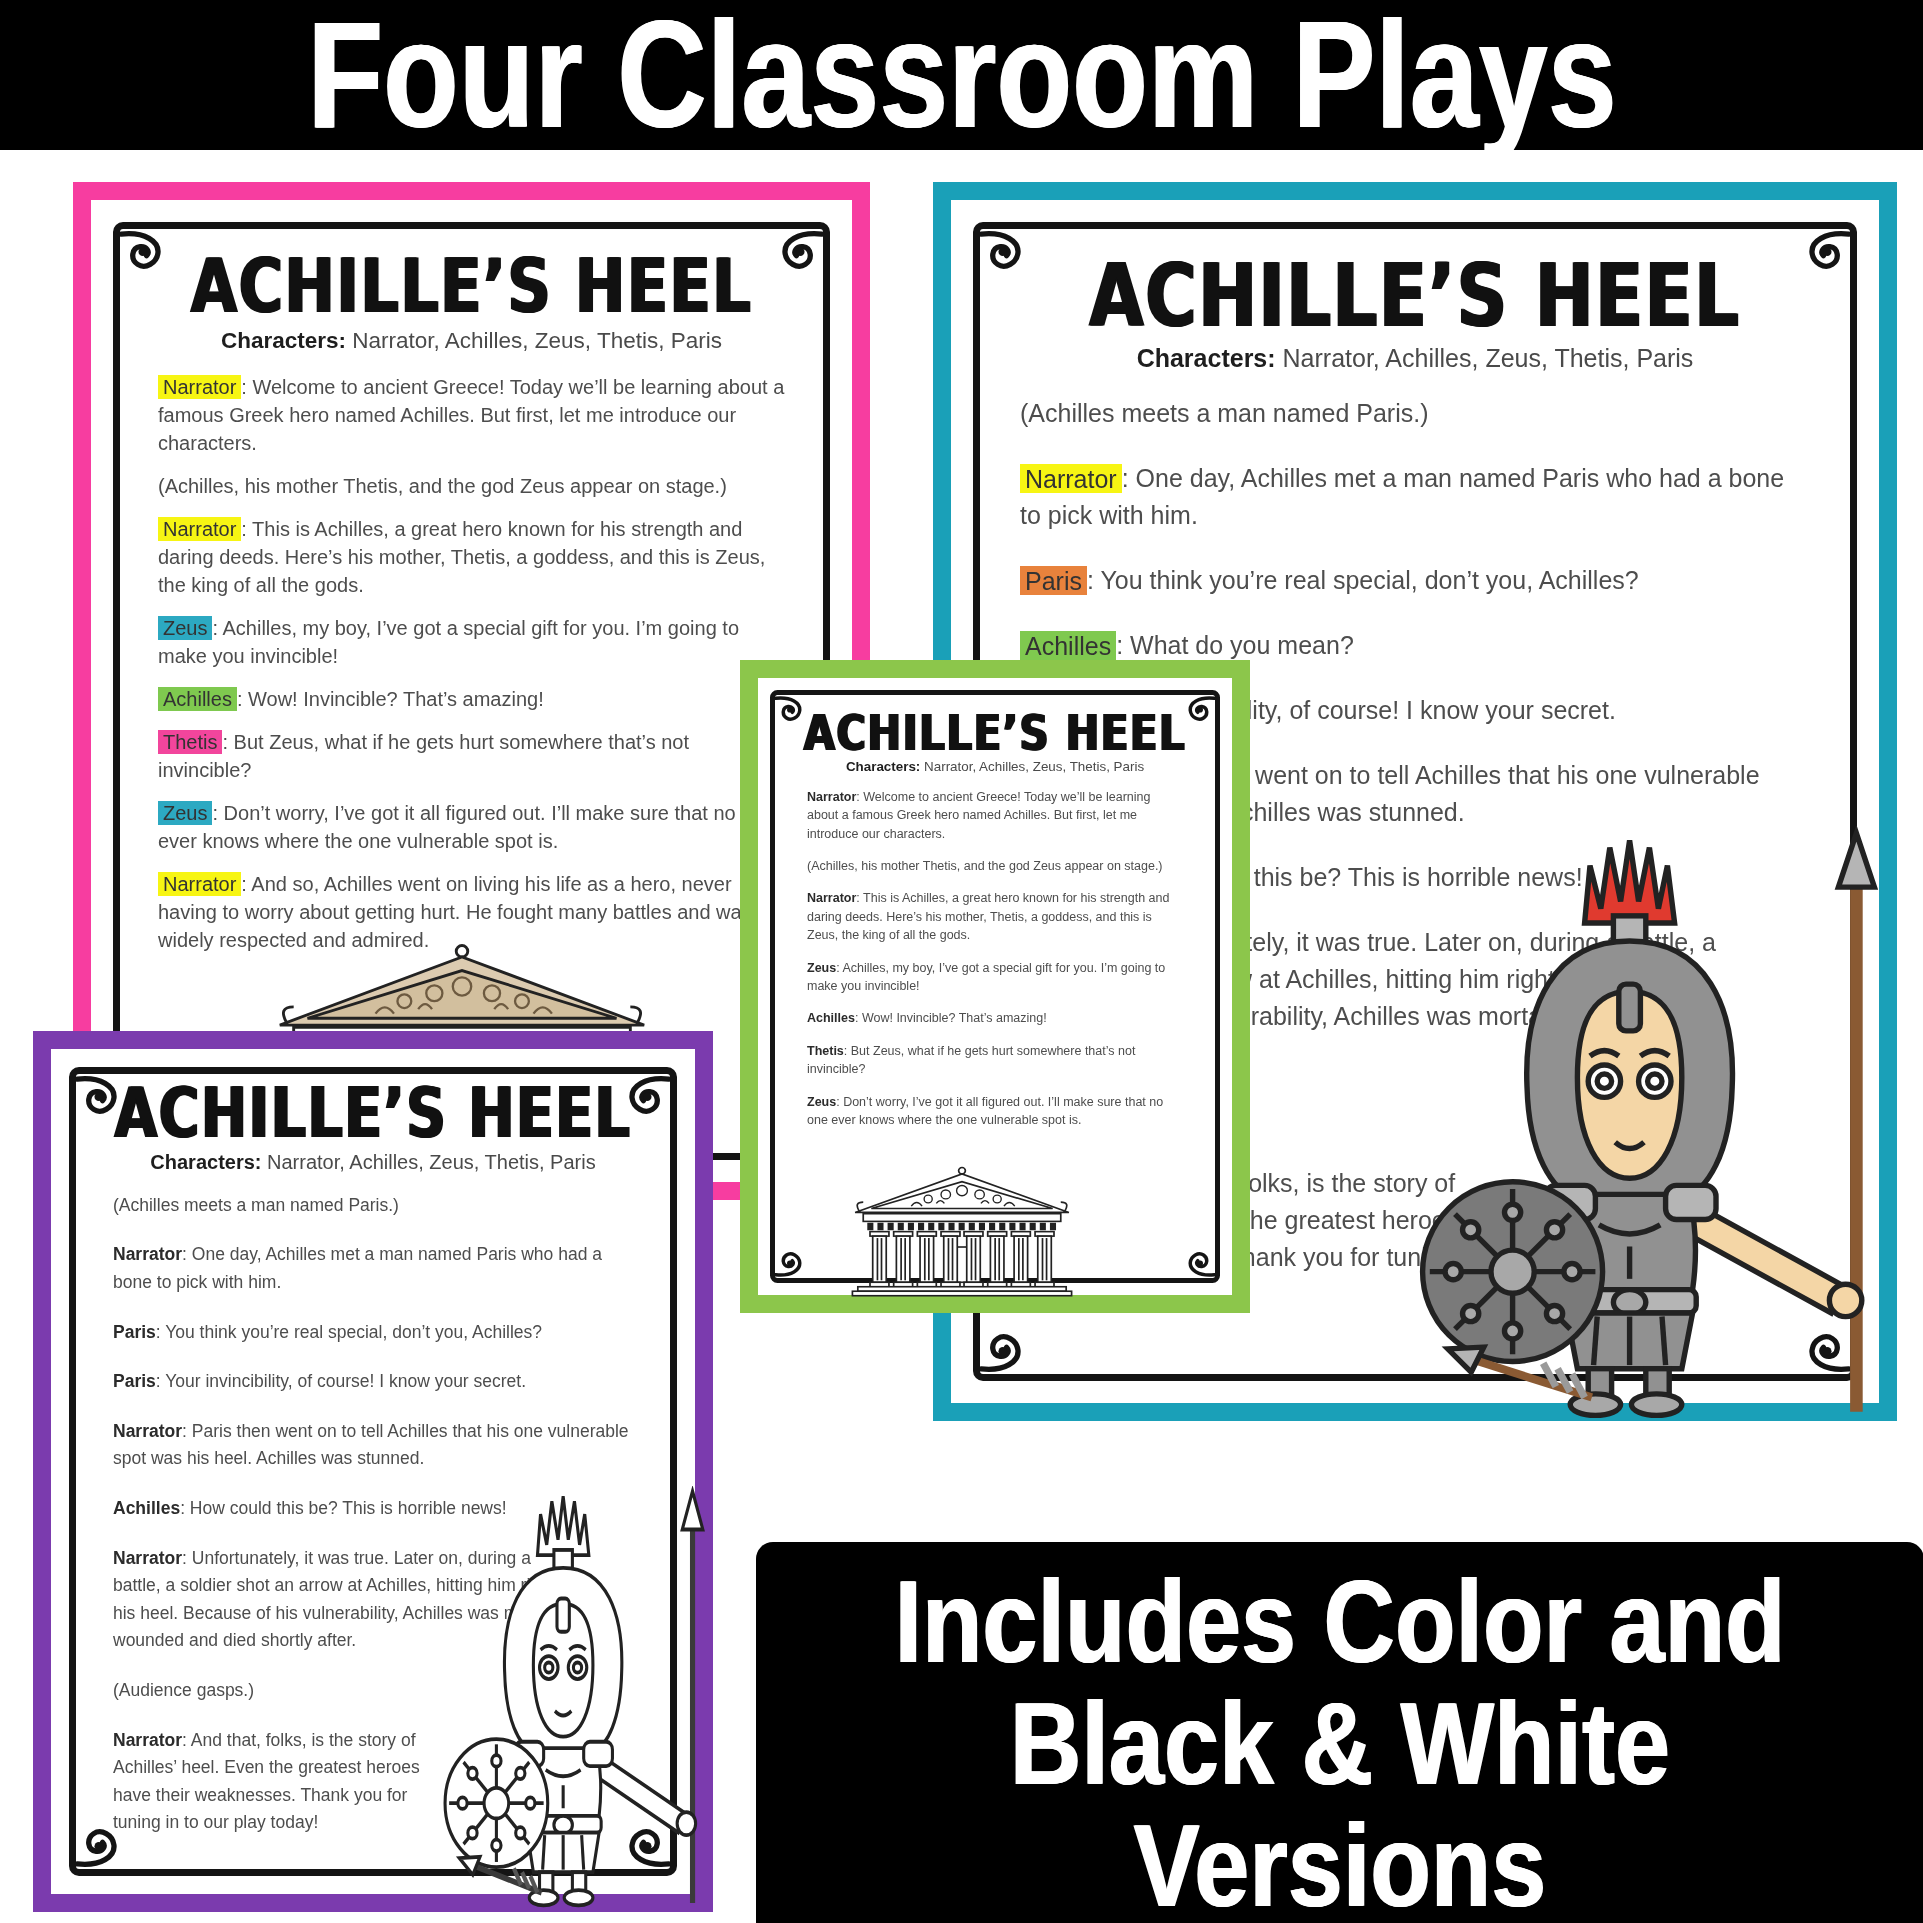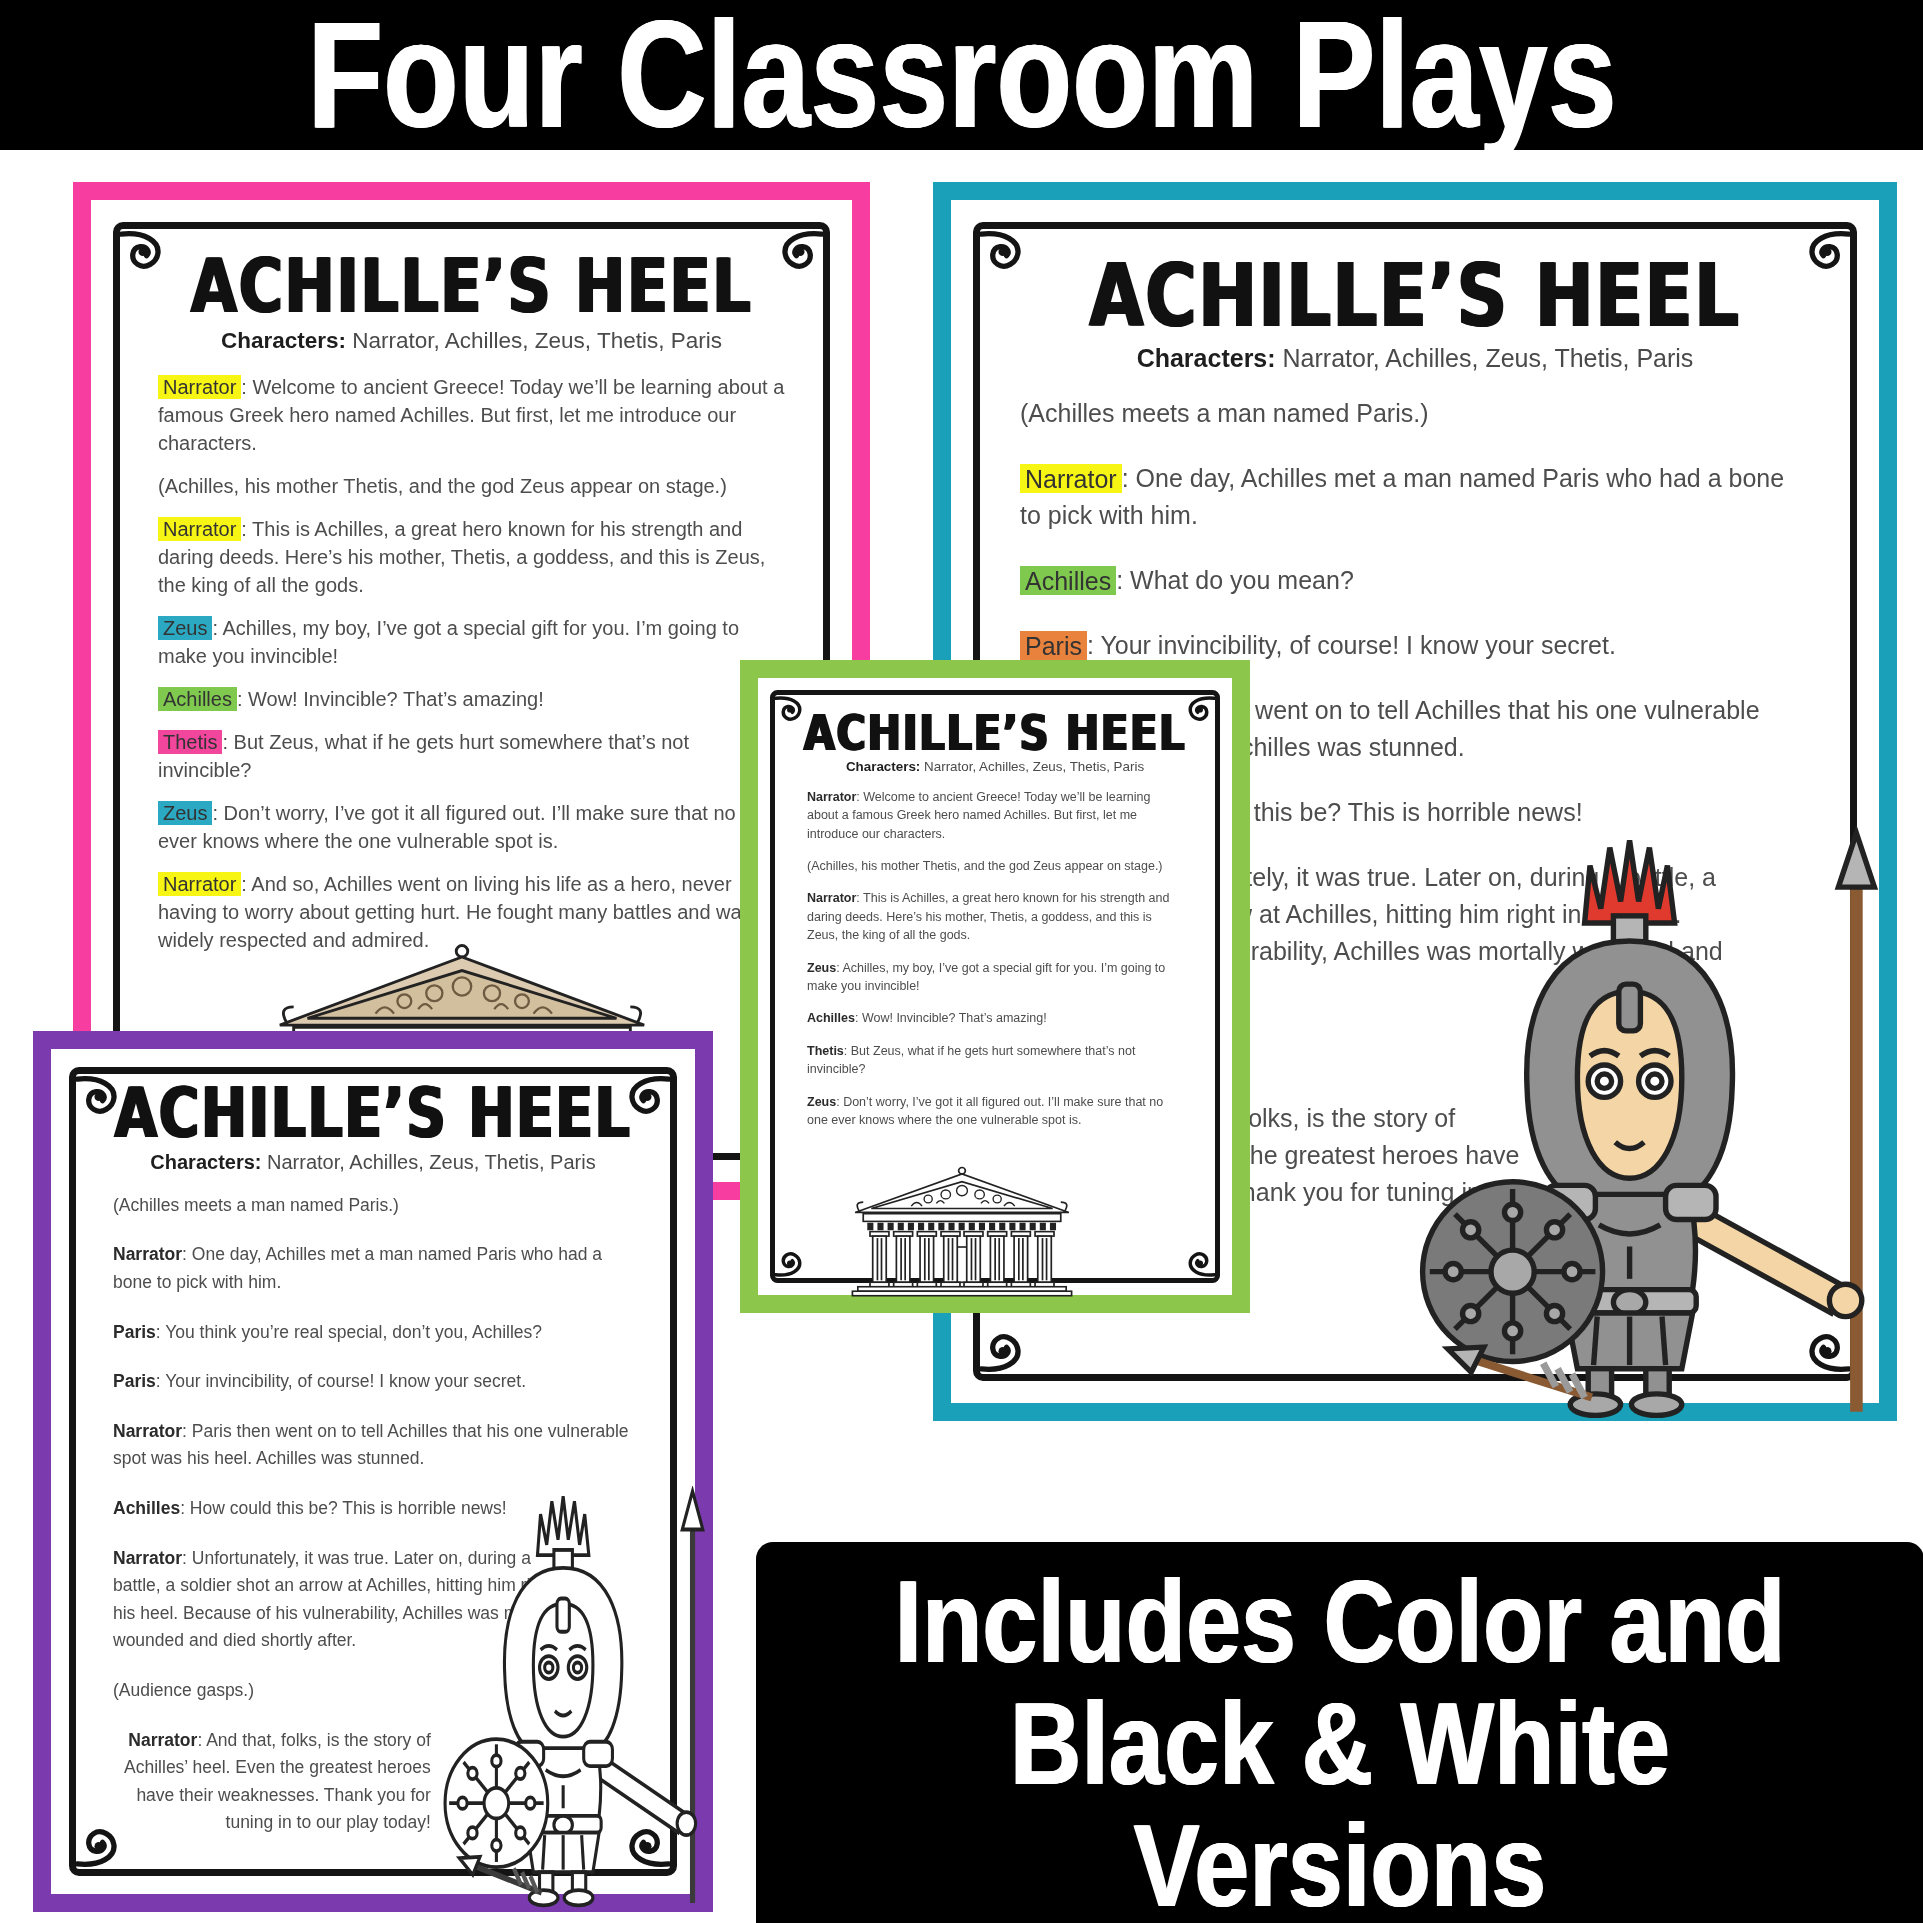--- a/index.html
+++ b/index.html
@@ -61,21 +61,21 @@
   .page-teal   .script p{font-size:25px;line-height:37px;margin-bottom:28px;}
   .page-purple .script p{font-size:17.5px;line-height:27.6px;margin-bottom:22px;}
   .page-green  .script p{font-size:12.5px;line-height:18.4px;margin-bottom:12.5px;}
 
   .speaker{padding:0.8px 5px;color:#333;}
   .speaker.bw{padding:0;font-weight:bold;color:#2b2b2b;}
 
   .page-teal   .script p.n1{max-width:86%;}
   .page-teal   .script p.n2{max-width:62%;}
   .page-purple .script p.n1{max-width:84%;}
-  .page-purple .script p.n2{max-width:58%;text-align:right;}
+  .page-purple .script p.n2{max-width:58%;}
 
   
   .clip{position:absolute;}
   .clip-temple-pink   {left:175px;top:741px;width:392px;height:234px;}
   .clip-temple-green  {left:89px;top:487px;width:230px;height:132px;}
   .clip-soldier-teal  {left:468px;top:626px;width:468px;height:593px;}
   .clip-soldier-purple{left:392px;top:437px;width:267px;height:422px;}
 
   .temple *{stroke:#222;stroke-width:2.5;fill:#fff;}
   .temple .t-figs *{fill:none;stroke-width:2;}
@@ -245,20 +245,21 @@
     <path d="M1 4 C 20 2 31 10 30 19 C 29 27 20 32 14 28 C 8 24 9 15 16 14 C 21 13.5 24 18 21 21" fill="none" stroke="#141414" stroke-width="4.2" stroke-linecap="round"></path>
     <circle cx="18" cy="18" r="3.4" fill="#141414"></circle>
   </svg>
       </div>
     <div class="content">
       <div class="page-title">ACHILLE’S HEEL</div>
       <div class="characters-line"><span class="chars-label">Characters:</span><span> Narrator, Achilles, Zeus, Thetis, Paris</span></div>
       <div class="script">
           <p class="para">(Achilles meets a man named Paris.)</p>
           <p class="para"><span class="speaker" style="background: rgb(247, 245, 19);">Narrator</span>: One day, Achilles met a man named Paris who had a bone to pick with him.</p>
+          <p class="para"><span class="speaker" style="background: rgb(232, 130, 60);">Paris</span>: You think you’re real special, don’t you, Achilles?</p>
           <p class="para"><span class="speaker" style="background: rgb(127, 201, 79);">Achilles</span>: What do you mean?</p>
           <p class="para"><span class="speaker" style="background: rgb(232, 130, 60);">Paris</span>: Your invincibility, of course! I know your secret.</p>
           <p class="para"><span class="speaker" style="background: rgb(247, 245, 19);">Narrator</span>: Paris then went on to tell Achilles that his one vulnerable spot was his heel. Achilles was stunned.</p>
           <p class="para"><span class="speaker" style="background: rgb(127, 201, 79);">Achilles</span>: How could this be? This is horrible news!</p>
           <p class="para n1"><span class="speaker" style="background: rgb(247, 245, 19);">Narrator</span>: Unfortunately, it was true. Later on, during a battle, a soldier shot an arrow at Achilles, hitting him right in his heel. Because of his vulnerability, Achilles was mortally wounded and died shortly after.</p>
           <p class="para">(Audience gasps.)</p>
           <p class="para n2"><span class="speaker" style="background: rgb(247, 245, 19);">Narrator</span>: And that, folks, is the story of Achilles’ heel. Even the greatest heroes have their weaknesses. Thank you for tuning in to our play today!</p>
         </div>
     </div>
     <div class="clip clip-soldier-teal"><svg class="soldier color" viewBox="0 0 260 330" preserveAspectRatio="none" width="100%" height="100%">

